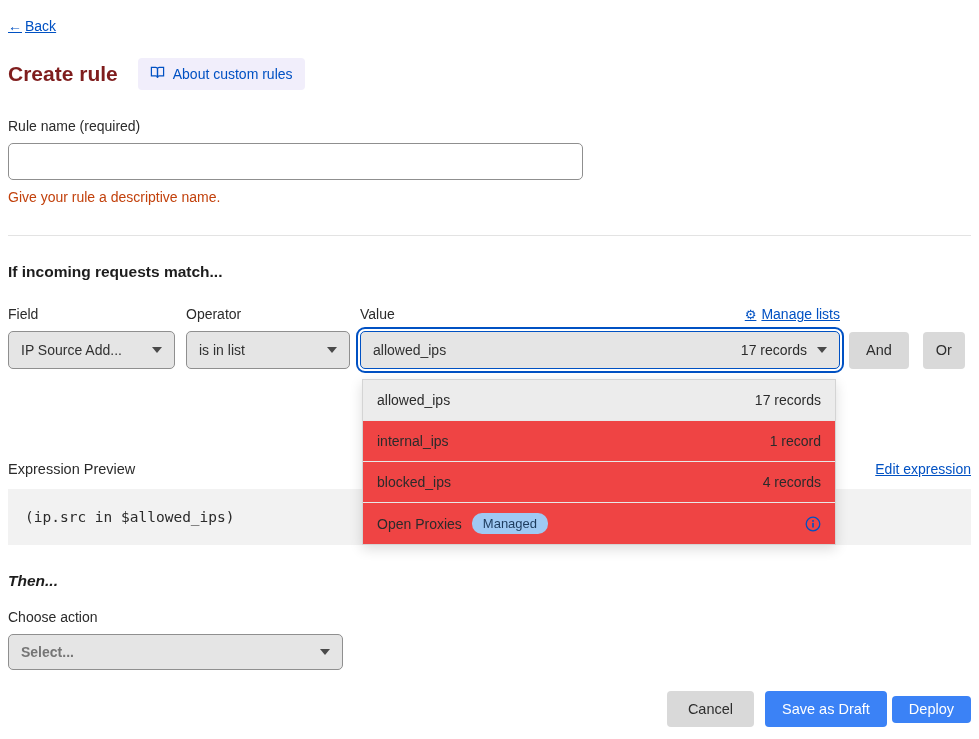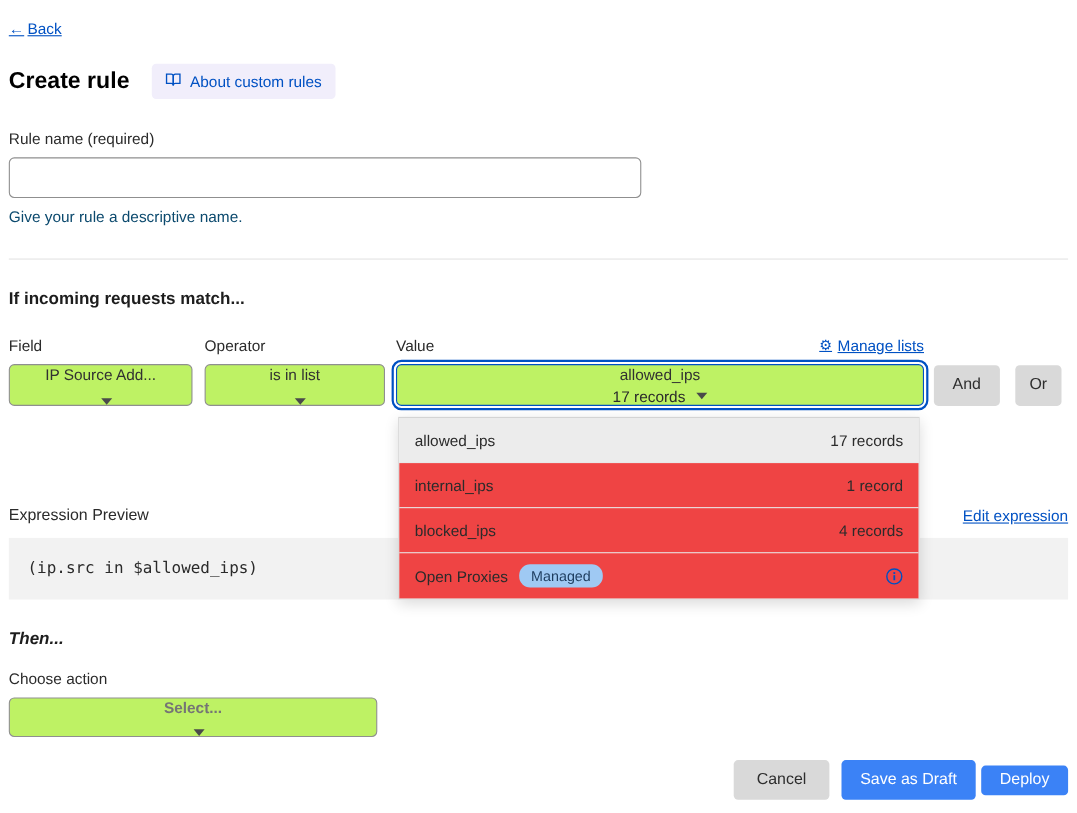--- a/index.html
+++ b/index.html
@@ -11,53 +11,53 @@
     font-size:14px;
   }
   .container { position:relative; padding:18px 8px 0 8px; width:979px; }
 
   a.link { color:#0051c3; text-decoration:underline; cursor:pointer; }
 
   .back-link { display:inline-flex; align-items:center; gap:3px; font-size:14px; }
   .back-arrow { text-decoration:none; display:inline-block; }
 
   .title-row { display:flex; align-items:center; gap:20px; margin-top:24px; }
-  h1 { font-size:21px; margin:0; color:#000000; font-weight:bold; }
+  h1 { font-size:21px; margin:0; color:#7f1d1d; font-weight:bold; }
   .badge-about {
     display:inline-flex; align-items:center; gap:8px;
     background:#f1eefb; color:#0051c3; font-size:14px;
     padding:7px 12px; border-radius:4px; cursor:pointer;
   }
 
   .field-label { font-size:14px; color:#2b2b2b; }
   .rule-name-label { margin-top:28px; }
   input.rule-name {
     margin-top:9px; width:575px; height:37px;
     border:1px solid #8f8f8f; border-radius:5px;
     font-size:14px; padding:0 10px; outline:none;
     font-family:"Liberation Sans", sans-serif;
   }
-  .helper { font-size:14px; color:#0c4a6e; margin-top:9px; }
+  .helper { font-size:14px; color:#c2410c; margin-top:9px; }
 
   hr.divider { border:none; border-top:1px solid #e3e3e3; margin:30px 0 0 0; }
 
   h2.section-heading { font-size:15.5px; margin:27px 0 0 0; color:#1d1d1d; font-weight:bold; }
 
   .match-labels { display:flex; margin-top:25px; align-items:center; }
   .col-field { width:167px; margin-right:11px; }
   .col-operator { width:164px; margin-right:10px; }
   .col-value { width:480px; display:flex; justify-content:space-between; align-items:center; }
   .manage-lists { display:inline-flex; align-items:center; gap:5px; font-size:14px; }
   .gear-glyph { font-family:"DejaVu Sans", sans-serif; font-size:13px; color:#0051c3; text-decoration:none; display:inline-block; }
 
   .match-row { display:flex; margin-top:9px; align-items:center; position:relative; }
   .select {
     height:38px; border:1px solid #8f8f8f; border-radius:5px;
     display:flex; align-items:center; justify-content:space-between;
-    padding:0 12px; font-size:14px; background:#bef264; cursor:pointer;flex-direction:column;
+    padding:0 12px; font-size:14px; background:#e5e5e5; cursor:pointer;
   }
   .caret {
     width:0; height:0; flex:none; margin-left:10px;
     border-left:5px solid transparent; border-right:5px solid transparent;
     border-top:6px solid #4a4a4a;
   }
   .select-field { width:167px; margin-right:11px; }
   .select-field .select-text { white-space:nowrap; overflow:hidden; text-overflow:ellipsis; }
   .select-operator { width:164px; margin-right:10px; }
   .select-value {

